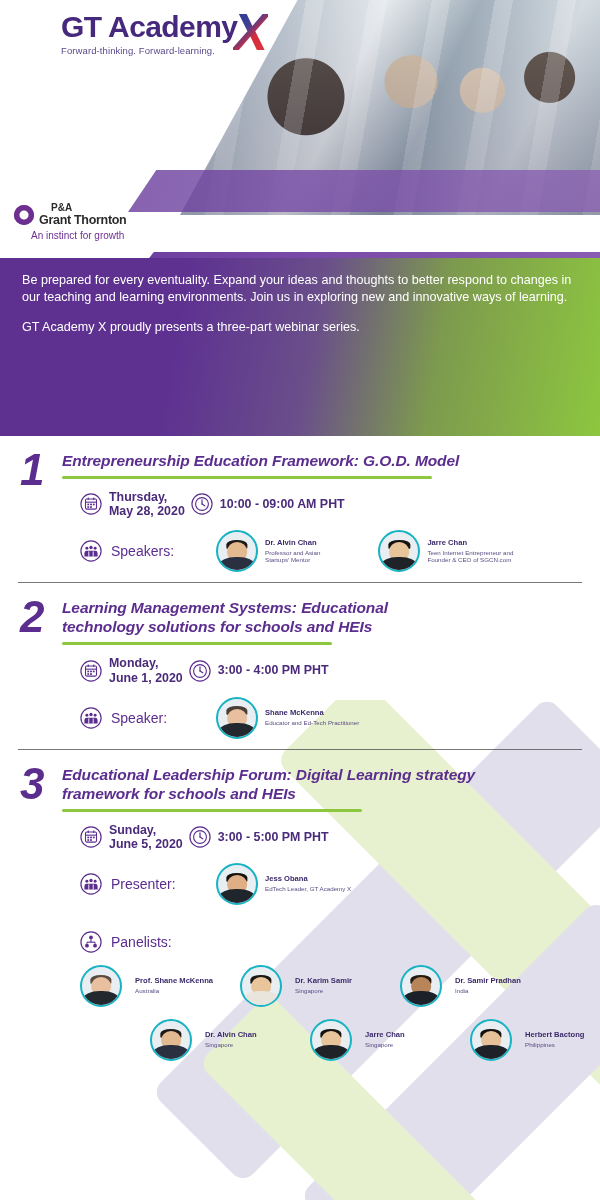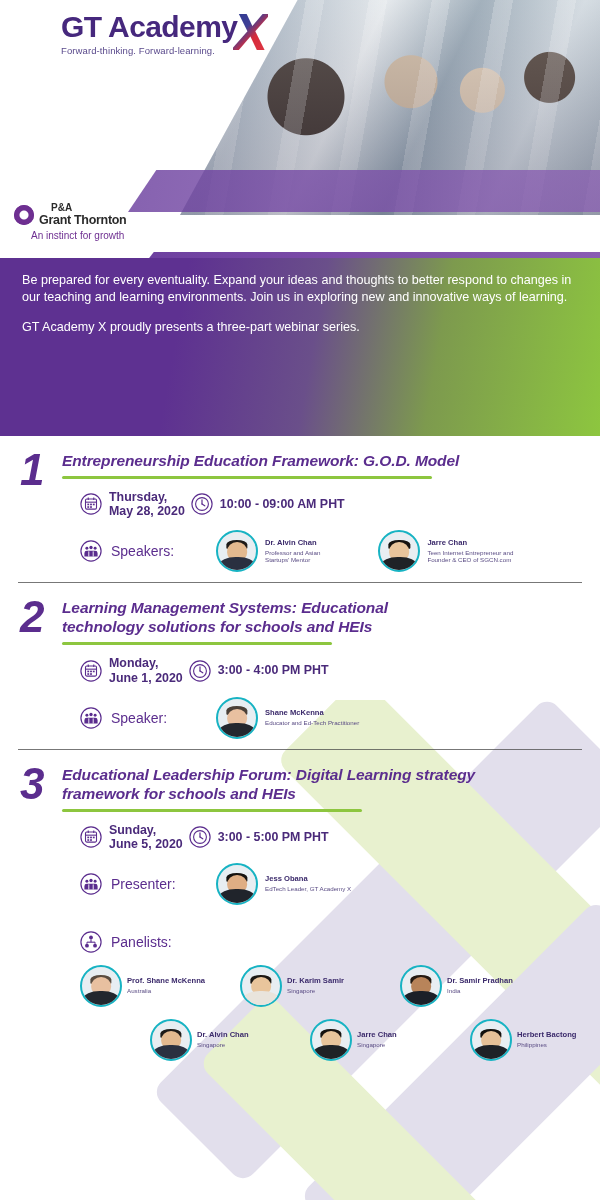--- a/index.html
+++ b/index.html
@@ -122,21 +122,21 @@
   .avatar .hair{position:absolute;left:50%;top:20%;width:56%;height:24%;transform:translateX(-50%);
     border-radius:50% 50% 10% 10%;}
   .pinfo{line-height:1.18;}
   .pname{font-size:7.6px;font-weight:bold;color:#3b2a6b;white-space:nowrap;}
   .prole{font-size:6.2px;color:#5a4c84;white-space:nowrap;margin-top:1px;}
   .prole2{font-size:6.2px;color:#5a4c84;white-space:nowrap;}
 
   .panelgrid{margin:12px 0 0 18px;}
   .prow{display:flex;align-items:center;gap:10px;}
   .prow.r2{margin-top:9px;margin-left:70px;}
-  .prow .slot{width:150px;display:flex;align-items:center;gap:5px;}
+  .prow .slot{width:150px;display:flex;align-items:center;gap:13px;}
 </style>
 </head>
 <body>
 
 <div class="page">
 
   <div class="bgdeco">
     <div class="bar lav b1"></div>
     <div class="bar grn b2"></div>
     <div class="bar lav b3"></div>

